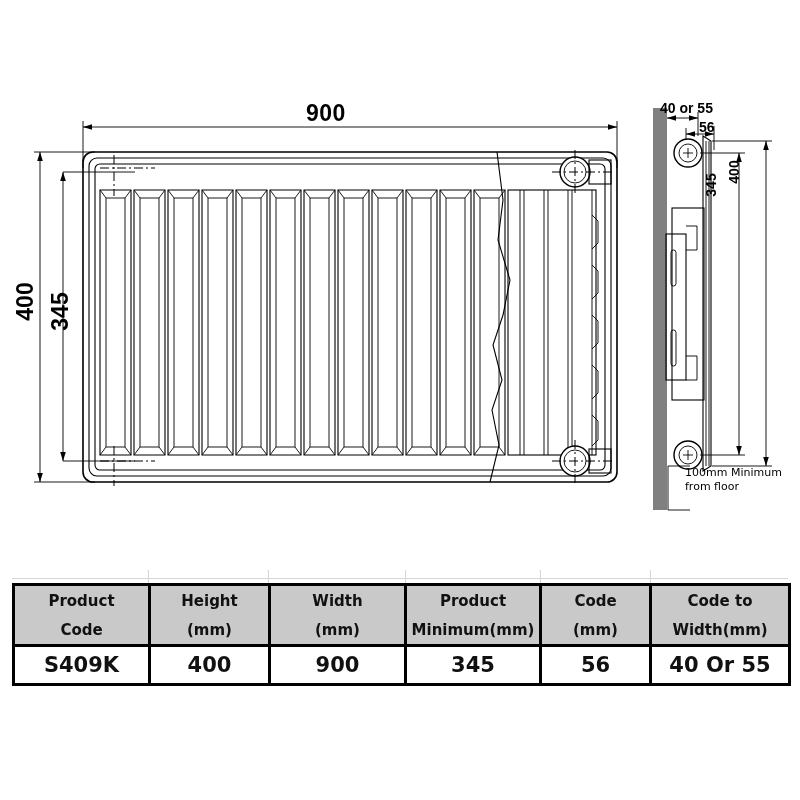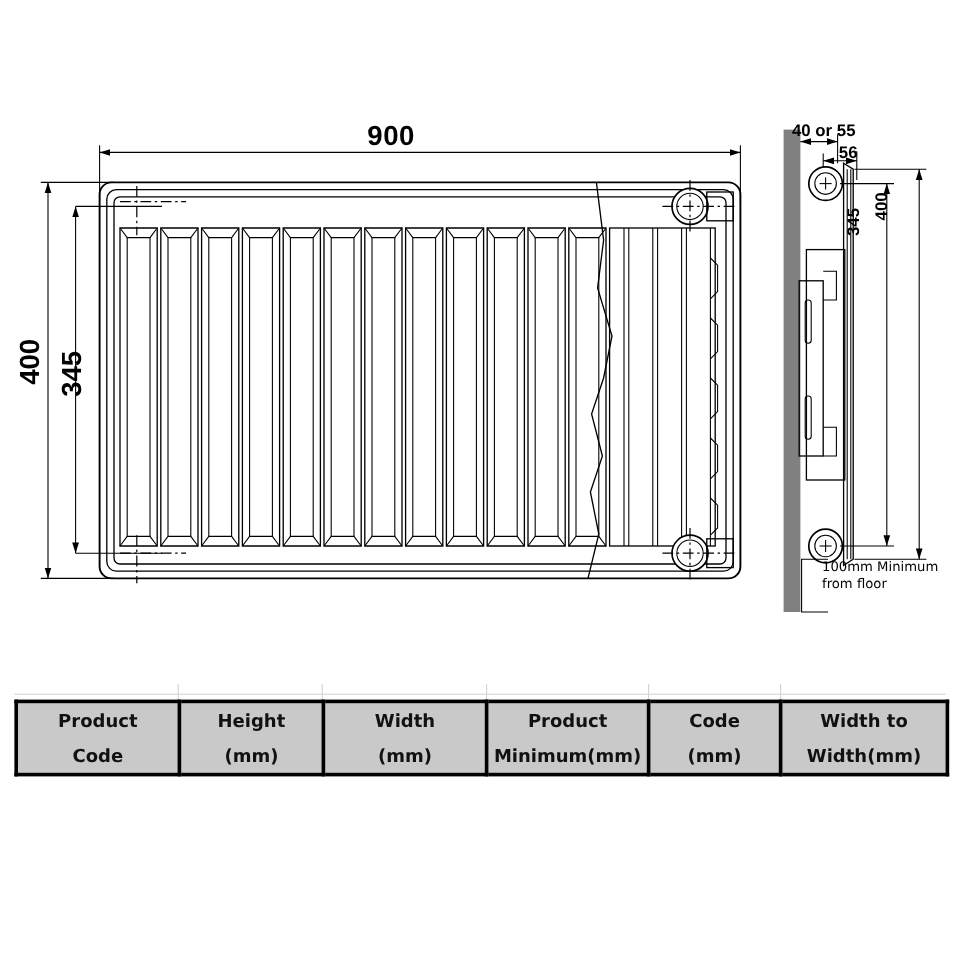--- a/index.html
+++ b/index.html
@@ -374,27 +374,35 @@
         <col style="width:110px">
         <col style="width:139px">
       </colgroup>
       <tbody>
         <tr class="head l1">
           <td>Product</td>
           <td>Height</td>
           <td>Width</td>
           <td>Product</td>
           <td>Code</td>
-          <td>Width to</td>
+          <td>Code to</td>
         </tr>
         <tr class="head l2">
           <td>Code</td>
           <td>(mm)</td>
           <td>(mm)</td>
           <td>Minimum(mm)</td>
           <td>(mm)</td>
           <td>Width(mm)</td>
         </tr>
+        <tr class="data">
+          <td>S409K</td>
+          <td>400</td>
+          <td>900</td>
+          <td>345</td>
+          <td>56</td>
+          <td>40 Or 55</td>
+        </tr>
       </tbody>
     </table>
   </div>
 
 </div>
 
 </body></html>

